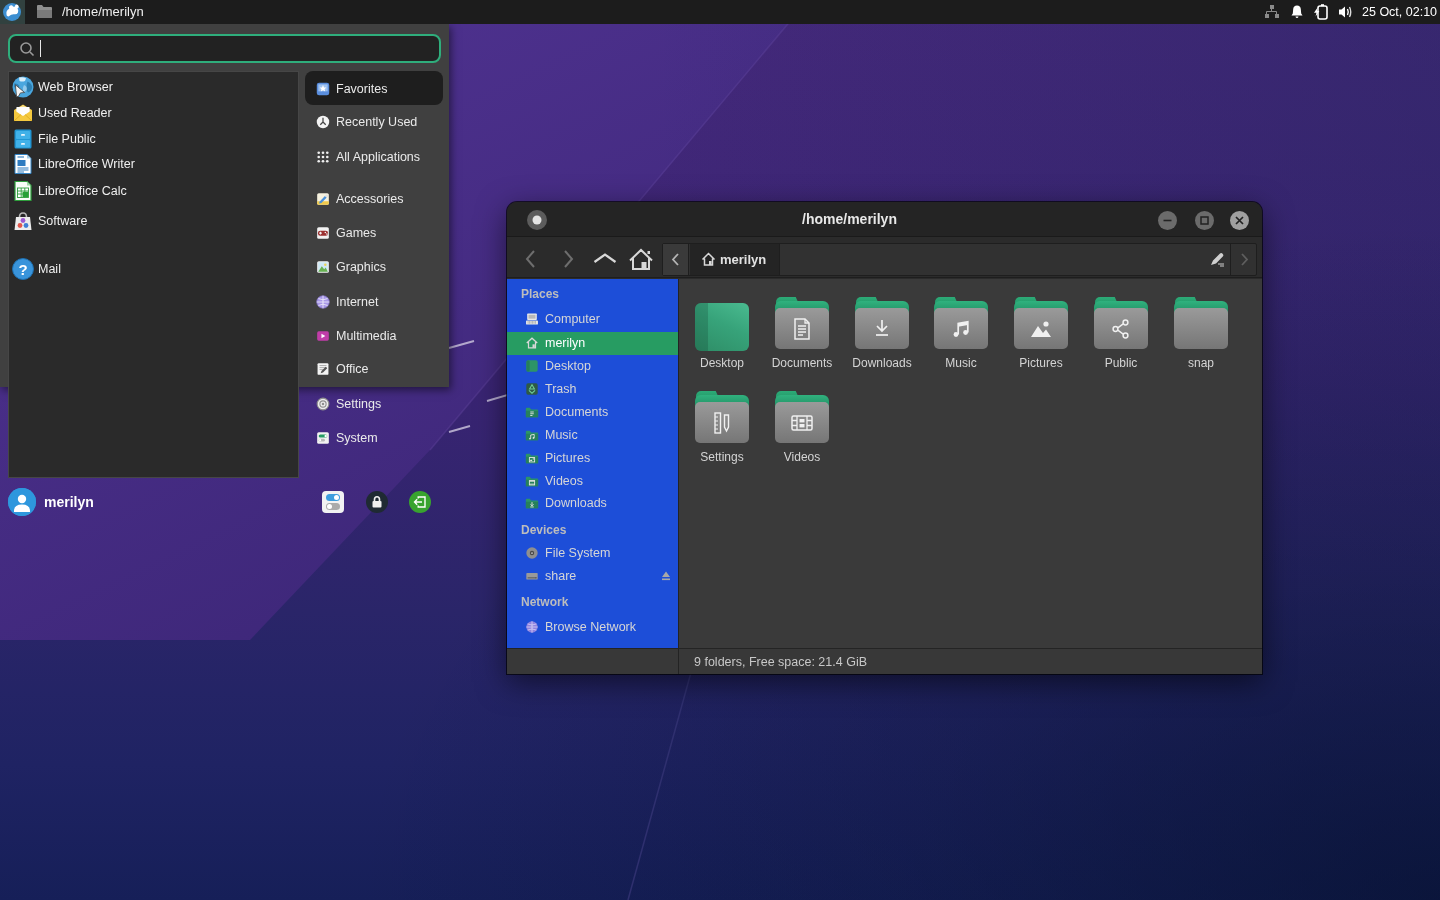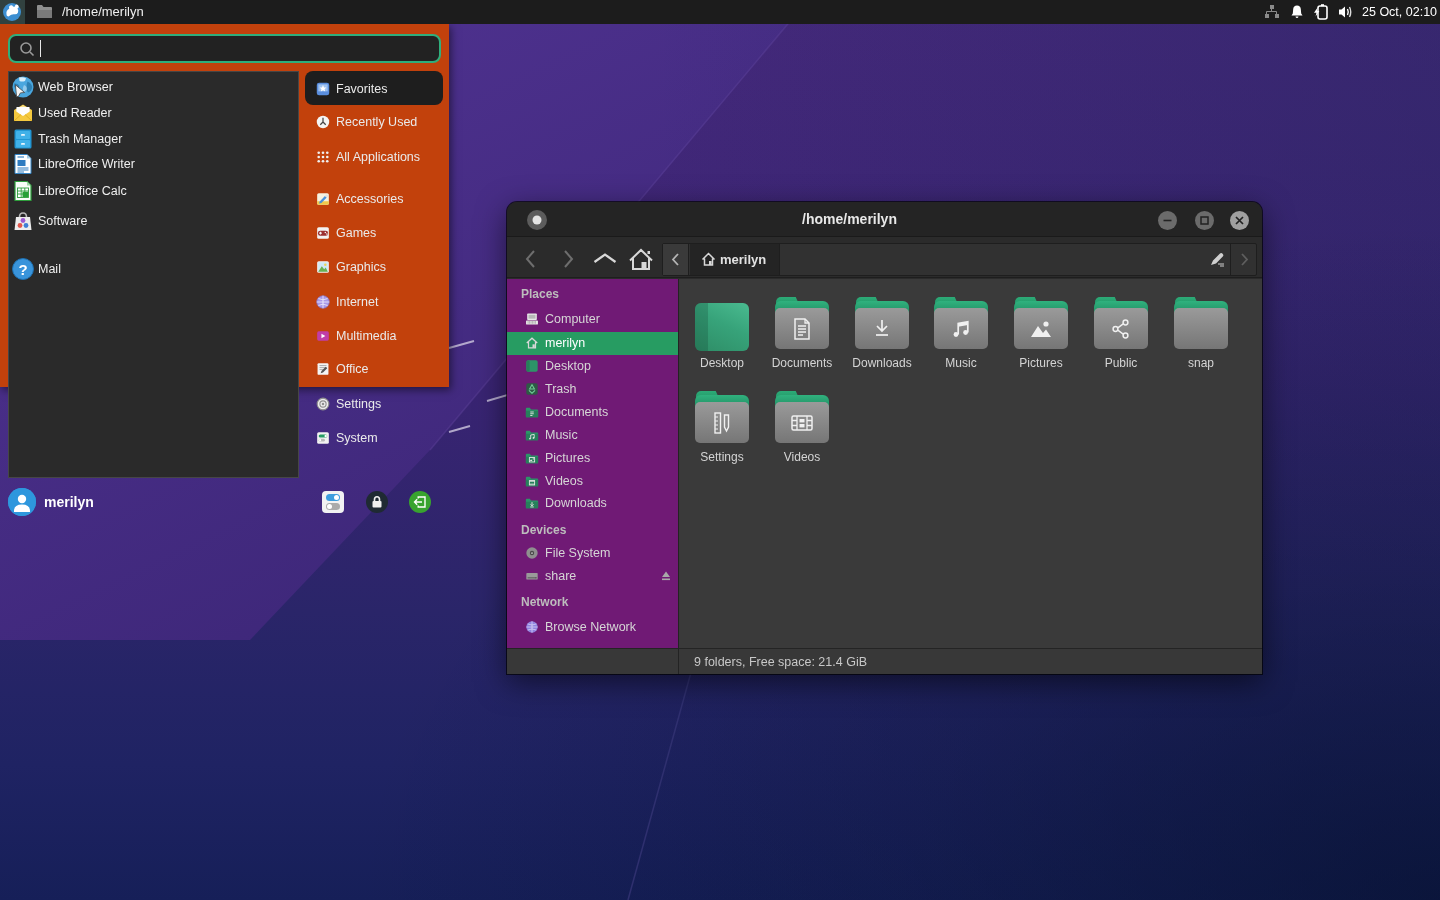--- a/index.html
+++ b/index.html
@@ -10,21 +10,21 @@
 
 #wall { left:0; top:0; width:1440px; height:900px; }
 
 
 #panel { left:0; top:0; width:1440px; height:24px; background:#1c1c1c; z-index:50; }
 #whiskbtn { left:0; top:0; width:25px; height:24px; background:#31413f; }
 #paneltitle { left:62px; top:0; height:24px; line-height:24px; color:#f0f0f0; font-size:13px; }
 #clock { left:1362px; top:0; height:24px; line-height:25px; color:#ffffff; font-size:12.5px; white-space:nowrap; }
 
 
-#menu { left:0; top:24px; width:449px; height:363px; background:#c2410c; z-index:40; box-shadow:2px 3px 8px rgba(0,0,0,.5); }
+#menu { left:0; top:24px; width:449px; height:363px; background:#404040; z-index:40; box-shadow:2px 3px 8px rgba(0,0,0,.5); }
 #searchbox { left:8px; top:10px; width:433px; height:29px; background:#222222; border:2px solid #2fae7c; border-radius:8px; }
 #applist { left:8px; top:47px; width:291px; height:407px; border:1px solid #464646; background:#2a2a2a; }
 .appitem { position:absolute; left:2px; height:26px; width:286px; }
 .appitem .ic { position:absolute; left:0px; top:1px; width:24px; height:24px; }
 .appitem .tx { position:absolute; left:27px; top:0; height:26px; line-height:26px; color:#efefef; font-size:12.5px; }
 .cat { position:absolute; left:305px; width:138px; height:34px; }
 .cat .ic { position:absolute; left:11px; top:10px; width:14px; height:14px; }
 .cat .ic svg { width:14px; height:14px; }
 .cat .tx { position:absolute; left:31px; top:0; height:34px; line-height:34px; color:#eaeaea; font-size:12.5px; }
 #favsel { left:305px; top:47px; width:138px; height:34px; background:#1e1e1e; border-radius:8px; }
@@ -33,21 +33,21 @@
 #uname { left:44px; top:0; height:28px; line-height:28px; color:#ffffff; font-size:14px; font-weight:bold; }
 
 
 #win { left:507px; top:202px; width:755px; height:472px; background:#2b2b2b; border-radius:10px 10px 0 0; box-shadow:0 8px 30px rgba(0,0,0,.55), 0 0 0 1px rgba(0,0,0,.65); z-index:30; }
 #titlebar { left:0; top:0; width:755px; height:35px; background:#242424; border-radius:10px 10px 0 0; border-bottom:1px solid #1a1a1a; }
 #wtitle { left:0; top:0; width:685px; text-align:center; height:35px; line-height:35px; color:#e8e8e8; font-size:14px; font-weight:bold; }
 .wbtn { position:absolute; top:9px; width:19px; height:19px; border-radius:50%; }
 #toolbar { left:0; top:36px; width:755px; height:40px; background:#2b2b2b; border-bottom:1px solid #1e1e1e; }
 .navbtn { position:absolute; top:5px; width:32px; height:32px; }
 #pathbar { position:absolute; left:155px; top:5px; width:595px; height:33px; background:#313131; border:1px solid #1e1e1e; border-radius:2px; }
-#sidebar { left:0; top:77px; width:171px; height:369px; background:#701a75;text-decoration:underline; }
+#sidebar { left:0; top:77px; width:171px; height:369px; background:#1d4ed8;text-decoration:underline; }
 .shead { position:absolute; left:14px; height:23px; line-height:23px; font-size:12px; font-weight:bold; color:#bdbdbd; }
 .srow { position:absolute; left:0; width:171px; height:23px; }
 .srow .ic { position:absolute; left:18px; top:4px; width:14px; height:14px; }
 .srow .ic svg { width:14px; height:14px; }
 .srow .tx { position:absolute; left:38px; top:0; height:23px; line-height:23px; font-size:12.5px; color:#d6d6d6; }
 #mainarea { left:172px; top:77px; width:583px; height:369px; background:#3a3a3a; }
 #vsep { left:171px; top:77px; width:1px; height:395px; background:#232323; z-index:3; }
 #statusbar { left:0; top:446px; width:755px; height:26px; background:#383838; border-top:1px solid #242424; color:#c8c8c8; font-size:12.5px; line-height:26px; }
 .fitem { position:absolute; width:80px; }
 .ficon { position:absolute; left:12px; top:0; width:56px; height:52px; }
@@ -163,21 +163,21 @@
           <div class="tx">Used Reader</div>
         </div>
 <div class="appitem" style="top:54px">
           <div class="ic"><svg width="24" height="24" viewBox="0 0 24 24">
               <rect x="3.5" y="2.5" width="17" height="19" rx="1.5" fill="#2296d3"></rect>
 <rect x="5" y="4" width="14" height="8" rx="1" fill="#41b1e8"></rect>
 <rect x="5" y="13" width="14" height="7.5" rx="1" fill="#41b1e8"></rect>
 <rect x="10" y="7" width="4" height="1.8" rx=".9" fill="#eaf6fd"></rect>
 <rect x="10" y="16" width="4" height="1.8" rx=".9" fill="#eaf6fd"></rect>
             </svg></div>
-          <div class="tx">Trash Manager</div>
+          <div class="tx">File Public</div>
         </div>
 <div class="appitem" style="top:79px">
           <div class="ic"><svg width="24" height="24" viewBox="0 0 24 24">
               <path d="M4 2.5 L16 2.5 L20 6.5 L20 21.5 L4 21.5 Z" fill="#ffffff" stroke="#3585c6" stroke-width="1"></path>
 <path d="M16 2.5 L16 6.5 L20 6.5 Z" fill="#a8cfe8"></path>
 <rect x="6.5" y="8" width="8" height="6" fill="#2f7cc0"></rect>
 <path d="M6.5 16 L17.5 16 M6.5 18 L17.5 18 M6.5 20 L13 20" stroke="#2f7cc0" stroke-width="1.1"></path>
 <path d="M6.5 5 L13 5" stroke="#2f7cc0" stroke-width="1.1"></path>
             </svg></div>
           <div class="tx">LibreOffice Writer</div>

